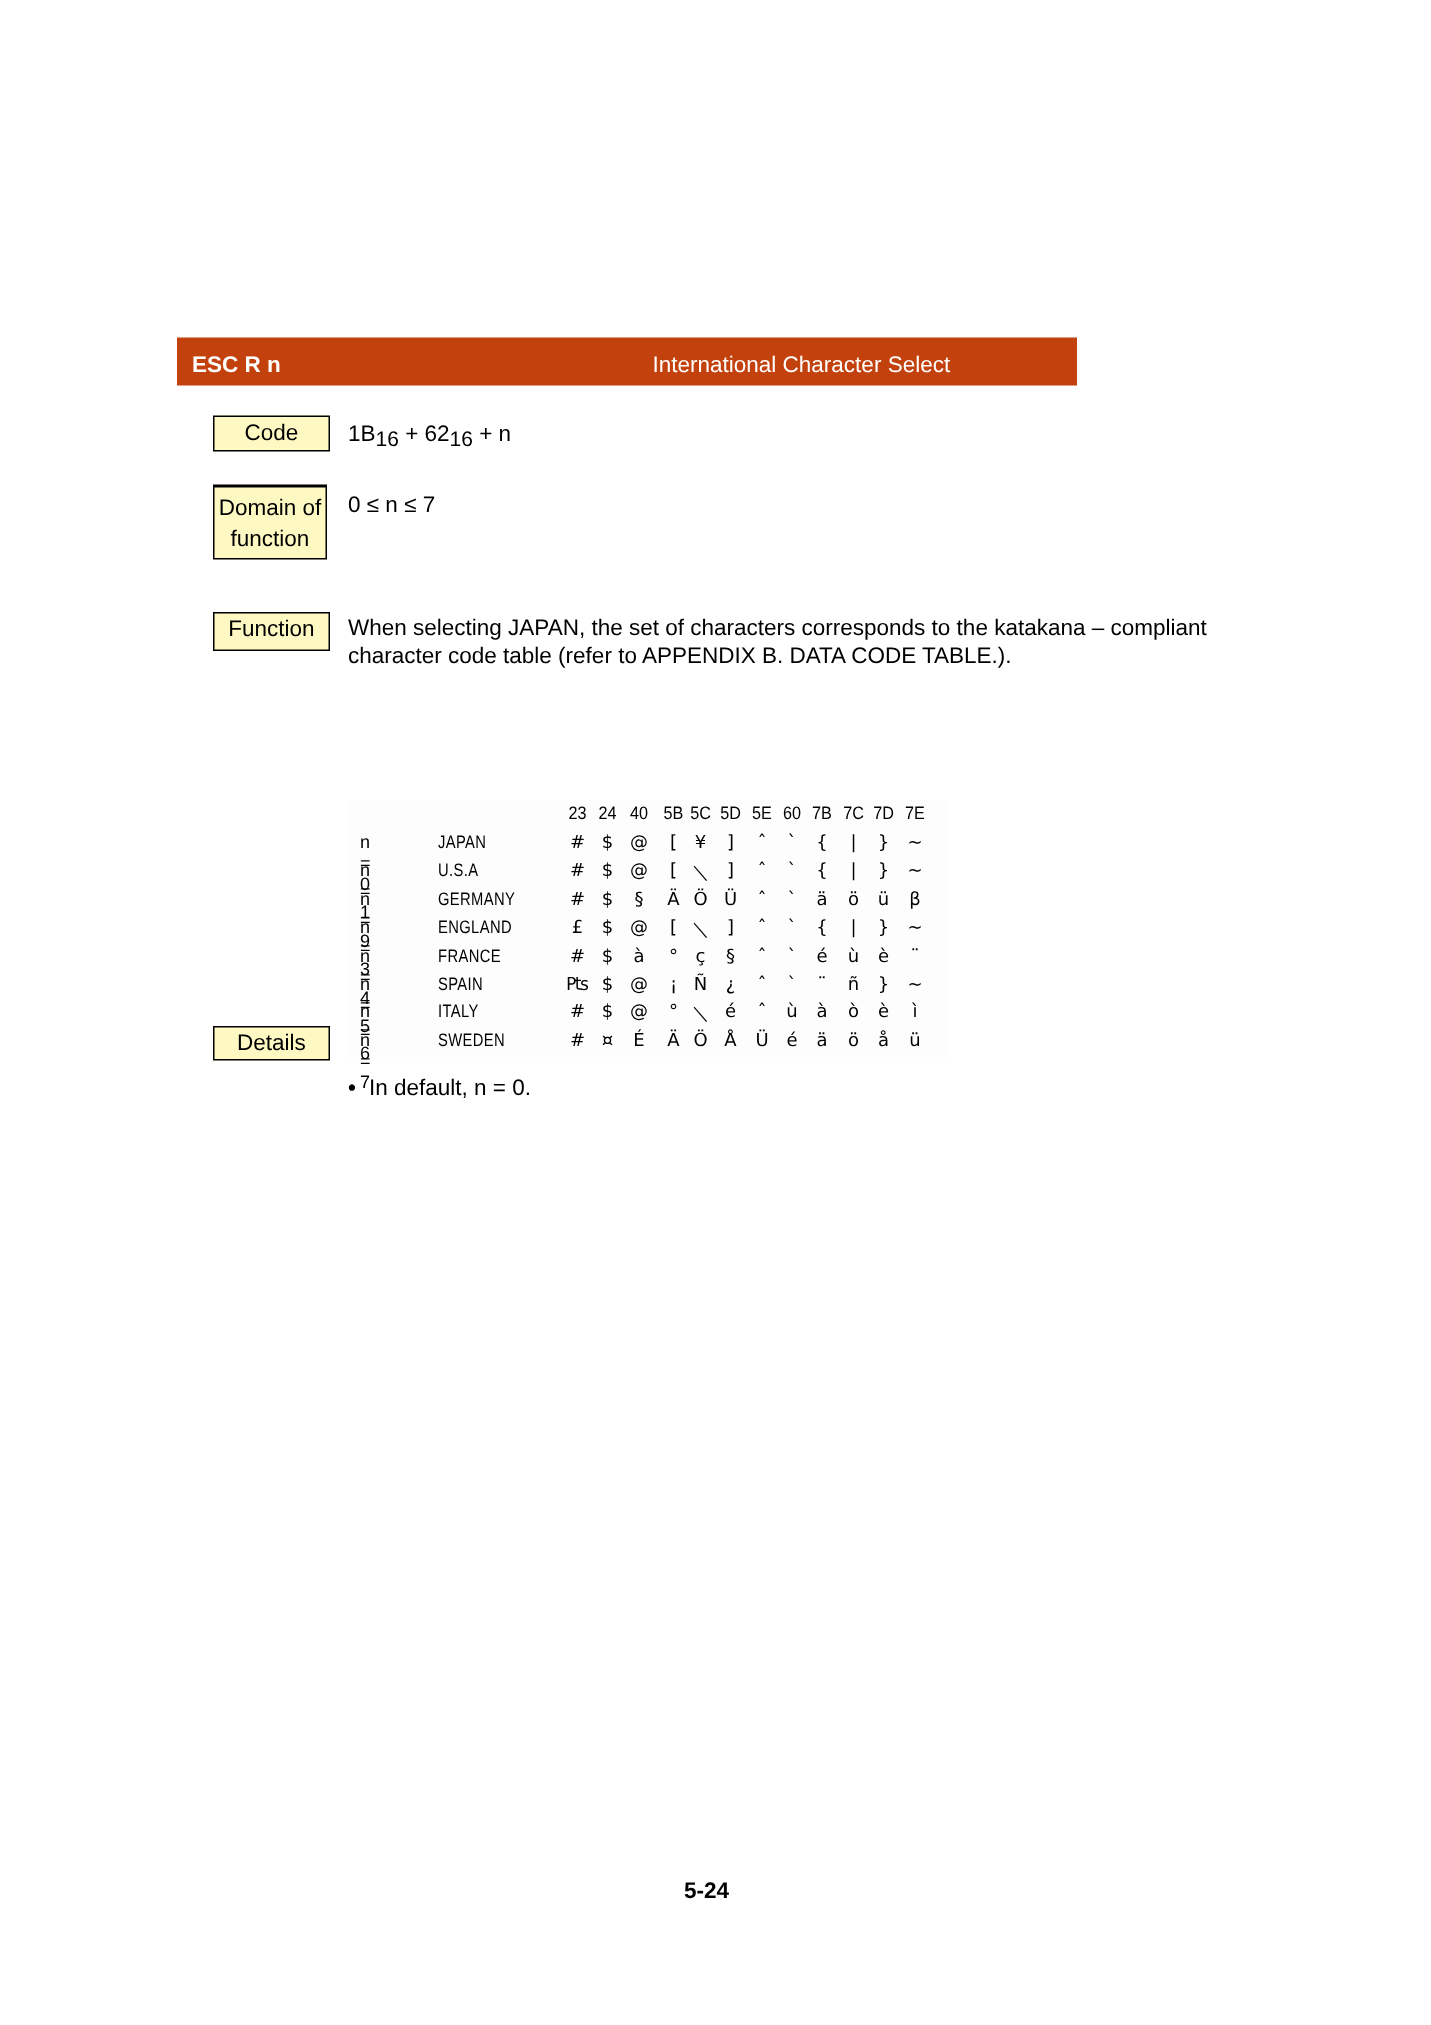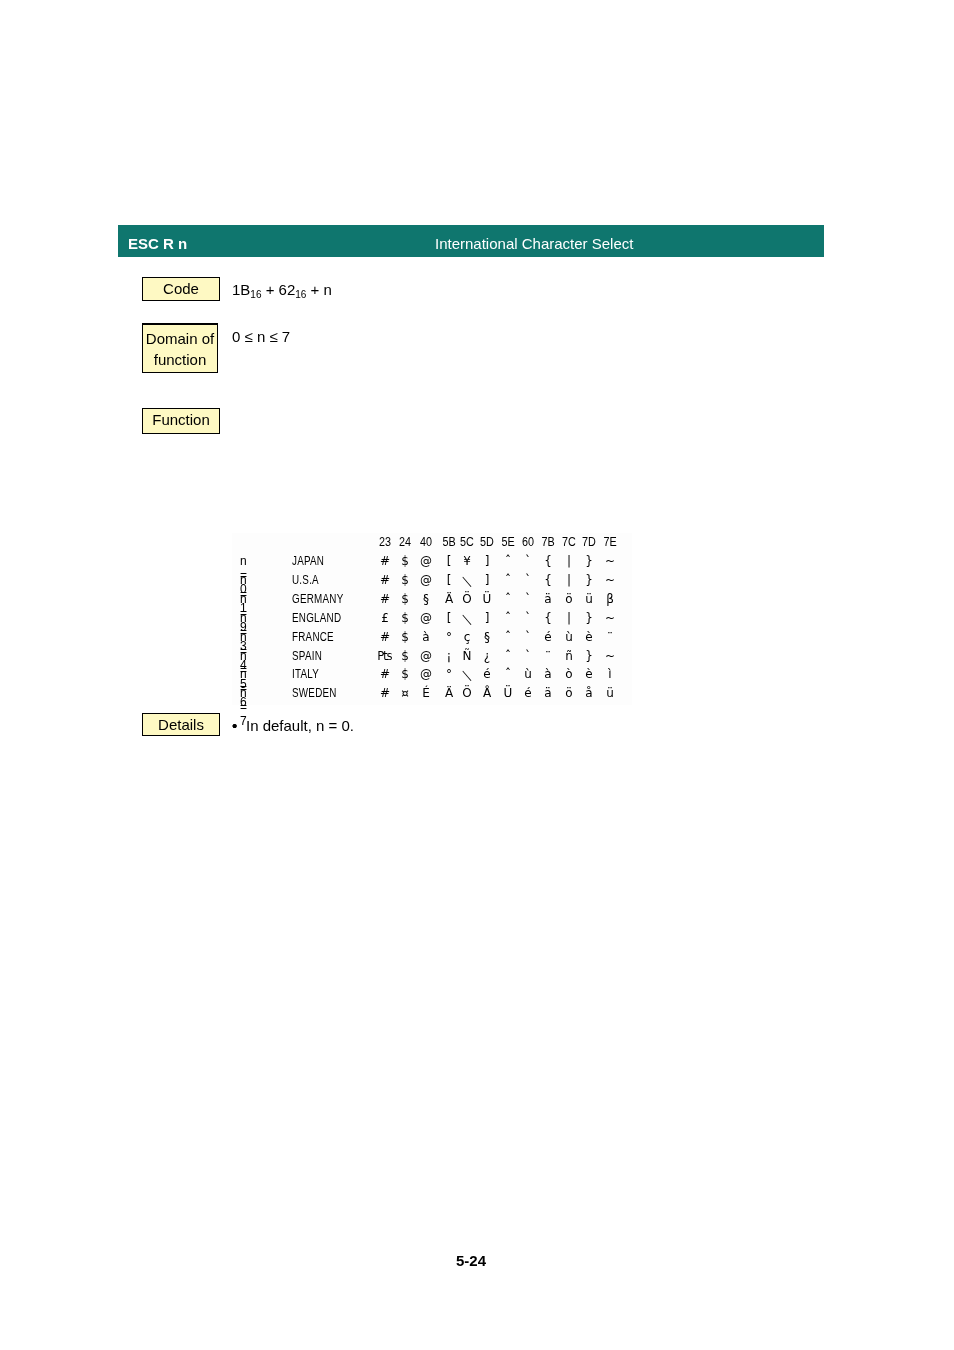--- a/index.html
+++ b/index.html
@@ -1,22 +1,22 @@
 <!DOCTYPE html>
 <html><head>
 <meta charset="utf-8">
 <style>
   html, body { margin:0; padding:0; background:#ffffff; }
   body { width:954px; height:1350px; position:relative; font-family:"Liberation Sans", sans-serif; color:#000; overflow:hidden; }
-  .header-bar { position:absolute; left:118px; top:225px; width:706px; height:32px; background:#0f766e; color:#fff; }
+  .header-bar { position:absolute; left:118px; top:225px; width:600px; height:32px; background:#c2410c; color:#fff; }
   .header-cmd { position:absolute; left:10px; top:10px; font-size:15px; font-weight:bold; }
   .header-title { position:absolute; left:317px; top:10px; font-size:15px; }
   .label-box { position:absolute; left:142px; width:76px; border:1px solid #000; font-size:15px; text-align:center; line-height:19px; background:#fef9c3; }
   .body-text { position:absolute; left:232px; font-size:15px; line-height:19px; }
-  .body-text sub { font-size:10px; vertical-align:-3px; }
+  .body-text sub { font-size:14px; vertical-align:-3px; }
   .para { margin:0 0 3px 0; width:590px; }
   .char-table { position:absolute; left:232px; top:533px; width:400px; height:172px; background:#fdfdfd; font-family:"DejaVu Sans Mono", monospace; }
   .hdr-row, .tbl-row { position:absolute; left:0; height:18px; font-size:12px; }
   .cell { position:absolute; top:0; width:20px; text-align:center; }
   .n-label { position:absolute; left:8px; top:0; font-family:"Liberation Sans", sans-serif; font-size:12px; }
   .country { position:absolute; left:60px; top:0; font-family:"Liberation Sans", sans-serif; font-size:12px; transform:scaleX(0.82); transform-origin:left; letter-spacing:0.3px; }
   .char { font-family:"DejaVu Sans", sans-serif; font-size:12px; }
   .hdr-code { font-family:"Liberation Sans", sans-serif; font-size:12px; transform:scaleX(0.9); }
   .bullets { position:absolute; left:232px; top:715px; font-size:15px; line-height:22px; }
   .bullet-item { position:relative; padding-left:14px; }
@@ -37,20 +37,21 @@
 </div>
 
 <div class="label-box" style="top:323px;height:48px;padding-top:3px;box-sizing:border-box;height:50px;border-top-width:2px;">
   <div style="line-height:21px;">Domain of</div>
   <div style="line-height:21px;">function</div>
 </div>
 <div class="body-text" style="top:327px;">0 ≤ n ≤ 7</div>
 
 <div class="label-box" style="top:408px;height:24px;line-height:22px;">Function</div>
 <div class="body-text" style="top:409px;">
+  <p class="para">When selecting JAPAN, the set of characters corresponds to the katakana – compliant character code table (refer to APPENDIX B. DATA CODE TABLE.).</p>
 </div>
 
 <div class="char-table" id="char-table">
     <div class="hdr-row" style="top: 2px;">
       <span class="cell hdr-code" style="left: 143px;">23</span>
       <span class="cell hdr-code" style="left: 163px;">24</span>
       <span class="cell hdr-code" style="left: 184px;">40</span>
       <span class="cell hdr-code" style="left: 207px;">5B</span>
       <span class="cell hdr-code" style="left: 225px;">5C</span>
       <span class="cell hdr-code" style="left: 245px;">5D</span>
@@ -184,21 +185,21 @@
       <span class="cell char" style="left: 245px;">Å</span>
       <span class="cell char" style="left: 266px;">Ü</span>
       <span class="cell char" style="left: 286px;">é</span>
       <span class="cell char" style="left: 306px;">ä</span>
       <span class="cell char" style="left: 327px;">ö</span>
       <span class="cell char" style="left: 347px;">å</span>
       <span class="cell char" style="left: 368px;">ü</span>
     </div>
   </div>
 
-<div class="label-box" style="top:713px;height:21px;line-height:21px;">Details</div>
+<div class="label-box" style="top:684px;height:21px;line-height:21px;">Details</div>
 <div class="bullets">
   <div class="bullet-item">
     <span class="bullet-dot">•</span>
   </div>
   <div class="bullet-item">
     <span class="bullet-dot">•</span>
     <span>In default, n = 0.</span>
   </div>
 </div>
 

